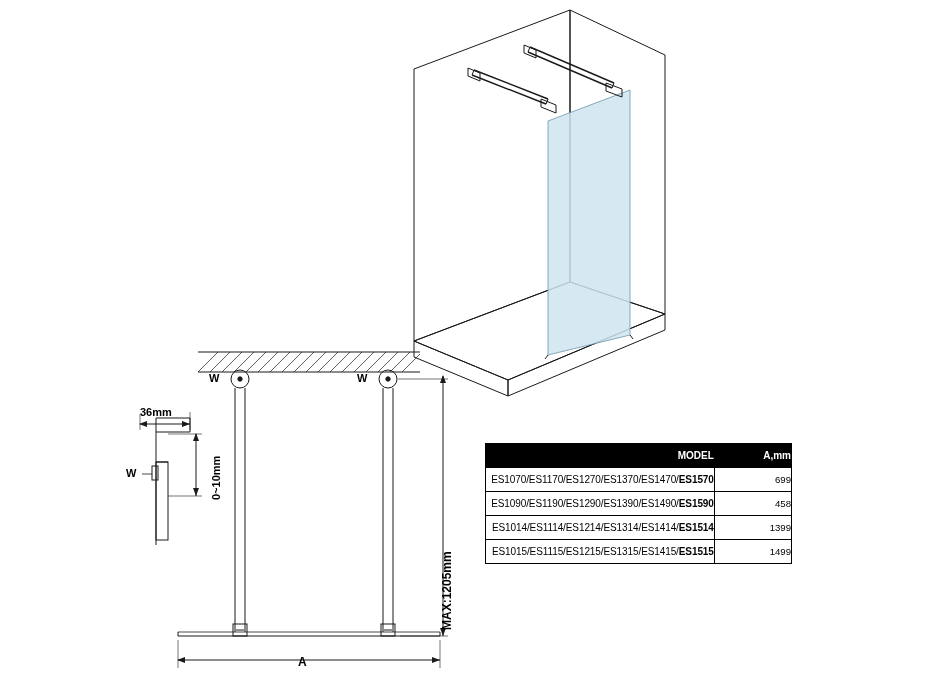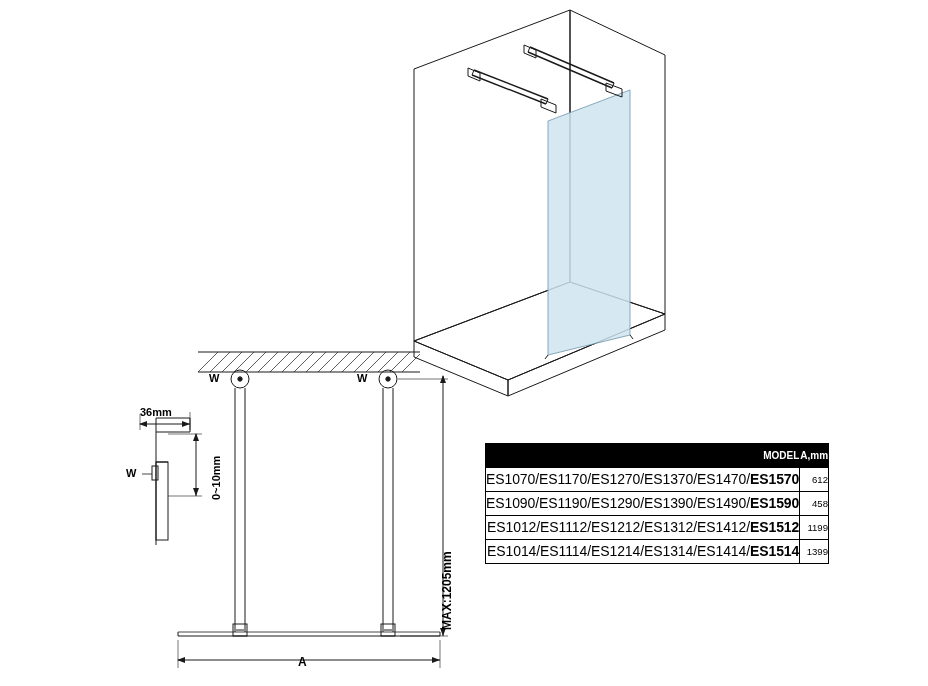--- a/index.html
+++ b/index.html
@@ -32,21 +32,21 @@
   }
   .spec-table thead th{
     background:#000;
     color:#fff;
     font-weight:bold;
     font-size:10px;
     border:1px solid #000;
   }
   .spec-table td.model{
     width:228px;
-    font-size:14px;
+    font-size:10px;
     letter-spacing:-0.1px;
   }
   .spec-table td.aval{
     width:78px;
     font-size:9.6px;
   }
   .spec-table td.model b{font-weight:bold;}
 
   
   .lbl{
@@ -207,30 +207,30 @@
   <table class="spec-table">
     <thead>
       <tr>
         <th>MODEL</th>
         <th>A,mm</th>
       </tr>
     </thead>
     <tbody>
       <tr>
         <td class="model"><span>ES1070/ES1170/ES1270/ES1370/ES1470/</span><b>ES1570</b></td>
-        <td class="aval">612</td>
+        <td class="aval">699</td>
       </tr>
       <tr>
         <td class="model"><span>ES1090/ES1190/ES1290/ES1390/ES1490/</span><b>ES1590</b></td>
         <td class="aval">458</td>
       </tr>
       <tr>
-        <td class="model"><span>ES1012/ES1112/ES1212/ES1312/ES1412/</span><b>ES1512</b></td>
-        <td class="aval">1199</td>
-      </tr>
-      <tr>
         <td class="model"><span>ES1014/ES1114/ES1214/ES1314/ES1414/</span><b>ES1514</b></td>
         <td class="aval">1399</td>
       </tr>
+      <tr>
+        <td class="model"><span>ES1015/ES1115/ES1215/ES1315/ES1415/</span><b>ES1515</b></td>
+        <td class="aval">1499</td>
+      </tr>
     </tbody>
   </table>
 
 </div>
 
 </body></html>

